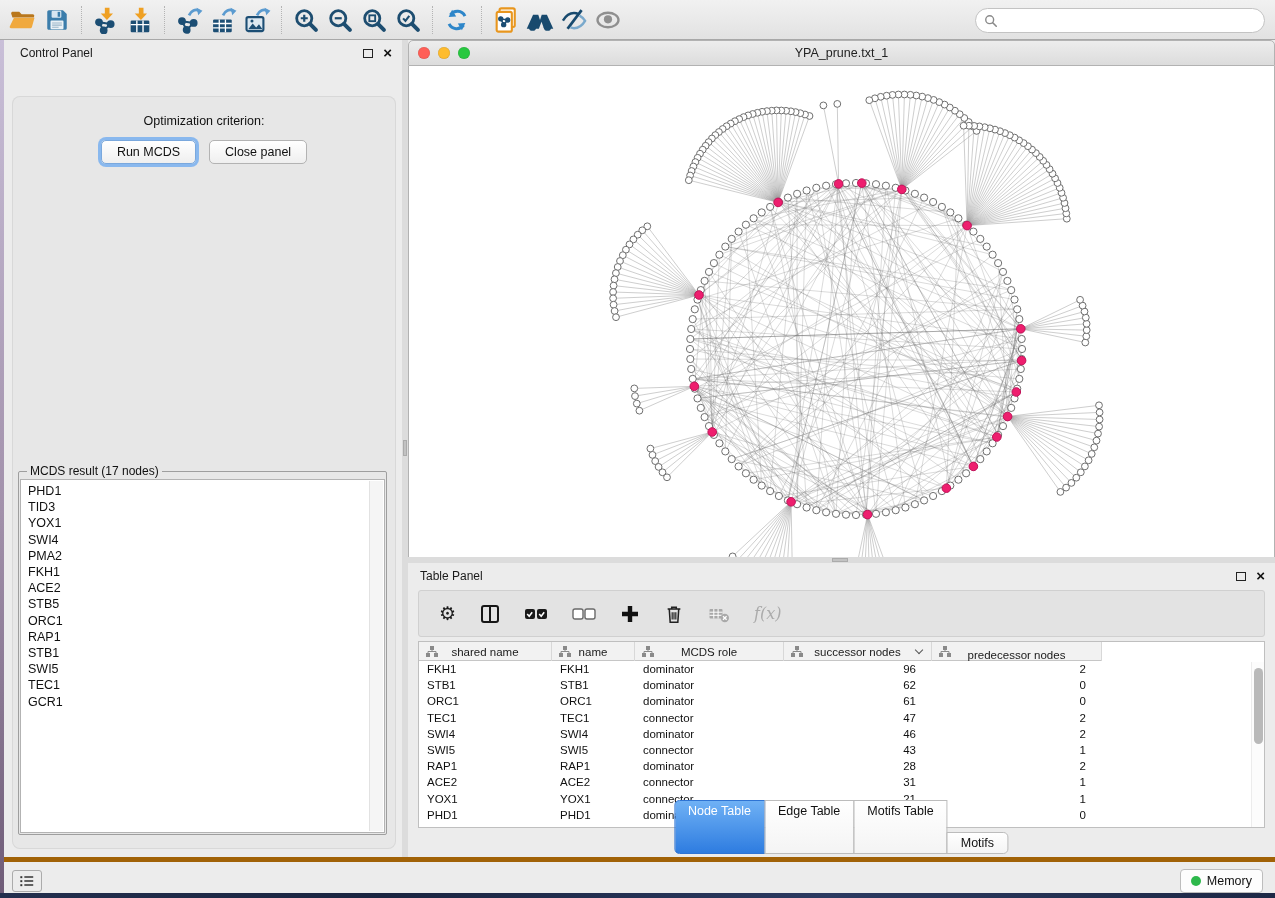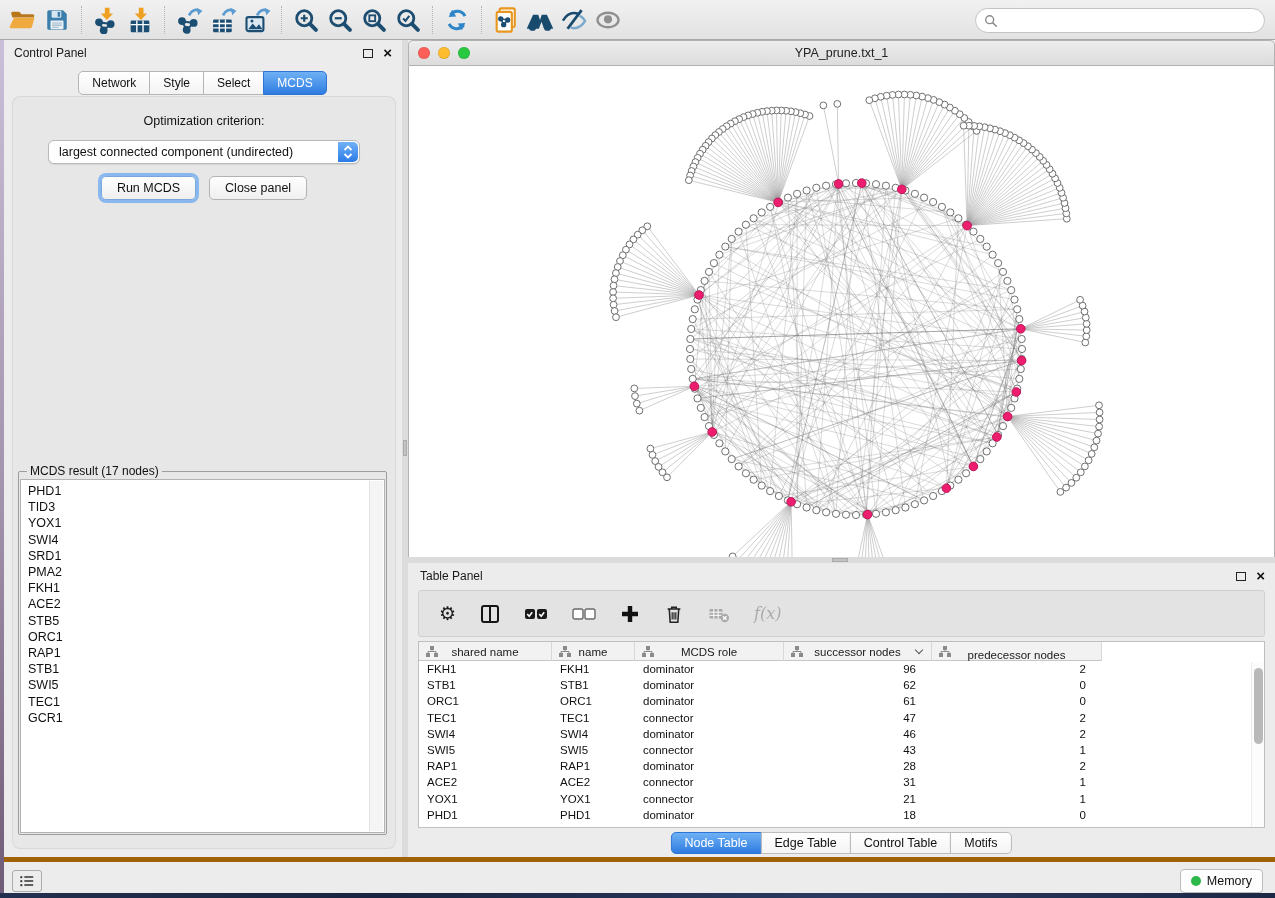--- a/index.html
+++ b/index.html
@@ -20,21 +20,21 @@
 
   
   .leftstrip { position:absolute; left:0; top:40px; width:4px; height:853px;
     background:linear-gradient(#c9bfd8,#a291ab 55%,#6f5c78); }
   .desktop-strip { position:absolute; left:0; top:893px; width:1275px; height:5px;
     background:linear-gradient(90deg,#232f4e,#1a2440 30%,#2c3a61 65%,#1d2845); }
 
   
   .control-panel { position:absolute; left:4px; top:40px; width:398px; height:817px; background:#ececec; }
   .panel-header { position:relative; height:26px; display:flex; align-items:center; }
-  .panel-title { font-size:12px; color:#1a1a1a; padding-left:10px; }
+  .panel-title { font-size:12px; color:#1a1a1a; padding-left:16px; }
   .ph-icons { position:absolute; right:10px; top:0; height:26px; display:flex; align-items:center; gap:10px; }
   .float-icon { width:10px; height:9px; border:1.5px solid #222; display:inline-block; }
   .close-icon { font-size:15px; font-weight:bold; color:#111; line-height:10px; }
 
   .cp-tabs { position:absolute; left:0; top:31px; width:100%; display:flex; justify-content:center; }
   .tab { font-size:12px; color:#111; background:linear-gradient(#ffffff,#f3f3f3);
     border:1px solid #b5b5b5; padding:4px 13px; margin-left:-1px; cursor:default; }
   .tab:first-child { border-radius:5px 0 0 5px; }
   .tab:last-child { border-radius:0 5px 5px 0; }
   .tab.sel { background:linear-gradient(#6fb1f5,#2e7ce0); border-color:#2e74d4; color:#fff; }
@@ -108,21 +108,21 @@
     white-space:nowrap; overflow:hidden; }
   .t-cell.num { text-align:right; padding-right:16px; padding-left:0; }
   .t-scroll { position:absolute; right:0; top:20px; bottom:0; width:13px;
     background:#fcfcfc; border-left:1px solid #ececec; }
   .t-thumb { position:absolute; left:2px; top:6px; width:9px; height:76px; background:#b9b9b9; border-radius:5px; }
 
   .tp-tabs { position:absolute; bottom:3px; left:50%; transform:translateX(-50%); display:flex; }
   .btab { font-size:12.5px; color:#111; background:linear-gradient(#ffffff,#f4f4f4);
     border:1px solid #bcbcbc; padding:3px 13px; margin-left:-1px; }
   .btab:first-child { border-radius:5px 0 0 5px; }
-  .btab:last-child { border-radius:0 5px 5px 0; }
+  .btab:last-child { border-radius:0 5px 5px 0;margin-top:32px; }
   .btab.sel { background:linear-gradient(#6fb1f5,#2e7ce0); border-color:#2e74d4; color:#fff; }
 
   
   .status-bar { position:absolute; left:4px; top:857px; width:1271px; height:36px;
     background:#ececec; border-top:5px solid #a16207; }
   .list-btn { position:absolute; left:8px; top:8px; width:30px; height:22px;
     border:1px solid #ababab; border-radius:3px; display:flex; align-items:center; justify-content:center; }
   .memory-btn { position:absolute; right:12px; top:7px; height:24px; padding:0 10px;
     background:#fdfdfd; border:1px solid #bdbdbd; border-radius:4px;
     display:flex; align-items:center; gap:6px; font-size:12.5px; color:#111; }
@@ -285,50 +285,34 @@
   <div class="leftstrip"></div>
 
   <div class="control-panel">
     <div class="panel-header">
       <span class="panel-title">Control Panel</span>
       <span class="ph-icons">
         <span class="float-icon"></span>
         <span class="close-icon">×</span>
       </span>
     </div>
-    <div class="cp-tabs" id="cp-tabs">
-        <div class="tab">Network</div>
-        <div class="tab">Style</div>
-        <div class="tab">Select</div>
-        <div class="tab sel">MCDS</div>
-      </div>
     <div class="cp-content">
       <div class="opt-label">Optimization criterion:</div>
-      <div class="dropdown">
-        <span>largest connected component (undirected)</span>
-        <span class="dd-stepper">
-            <svg width="12" height="18" viewBox="0 0 12 18">
-              <path d="M2.5 7L6 3.5 9.5 7" stroke="#fff" stroke-width="1.8" fill="none"></path>
-              <path d="M2.5 11L6 14.5 9.5 11" stroke="#fff" stroke-width="1.8" fill="none"></path>
-            </svg>
-          </span>
-      </div>
       <div class="btn-row">
         <button class="pbtn focused">Run MCDS</button>
         <button class="pbtn">Close panel</button>
       </div>
       <fieldset class="mcds-group">
         <legend>MCDS result (17 nodes)</legend>
         <div class="mcds-list" id="mcds-list">
           <div class="mcds-scroll"></div>
         <div class="mcds-item">PHD1</div>
             <div class="mcds-item">TID3</div>
             <div class="mcds-item">YOX1</div>
             <div class="mcds-item">SWI4</div>
-            <div class="mcds-item">SRD1</div>
             <div class="mcds-item">PMA2</div>
             <div class="mcds-item">FKH1</div>
             <div class="mcds-item">ACE2</div>
             <div class="mcds-item">STB5</div>
             <div class="mcds-item">ORC1</div>
             <div class="mcds-item">RAP1</div>
             <div class="mcds-item">STB1</div>
             <div class="mcds-item">SWI5</div>
             <div class="mcds-item">TEC1</div>
             <div class="mcds-item">GCR1</div>
@@ -822,21 +806,21 @@
             <div class="t-cell num" style="width: 170px;">0</div>
           </div>
         </div>
       <div class="t-scroll">
           <span class="t-thumb"></span>
         </div>
     </div>
     <div class="tp-tabs" id="tp-tabs">
         <div class="btab sel">Node Table</div>
         <div class="btab">Edge Table</div>
-        <div class="btab">Control Table</div>
+        <div class="btab">Motifs Table</div>
         <div class="btab">Motifs</div>
       </div>
   </div>
 
   <div class="status-bar">
     <span class="list-btn">
         <svg width="18" height="16" viewBox="0 0 20 18">
           <g stroke="#333" stroke-width="1.7">
             <path d="M7 4.5h10M7 9h10M7 13.5h10"></path>
           </g>

